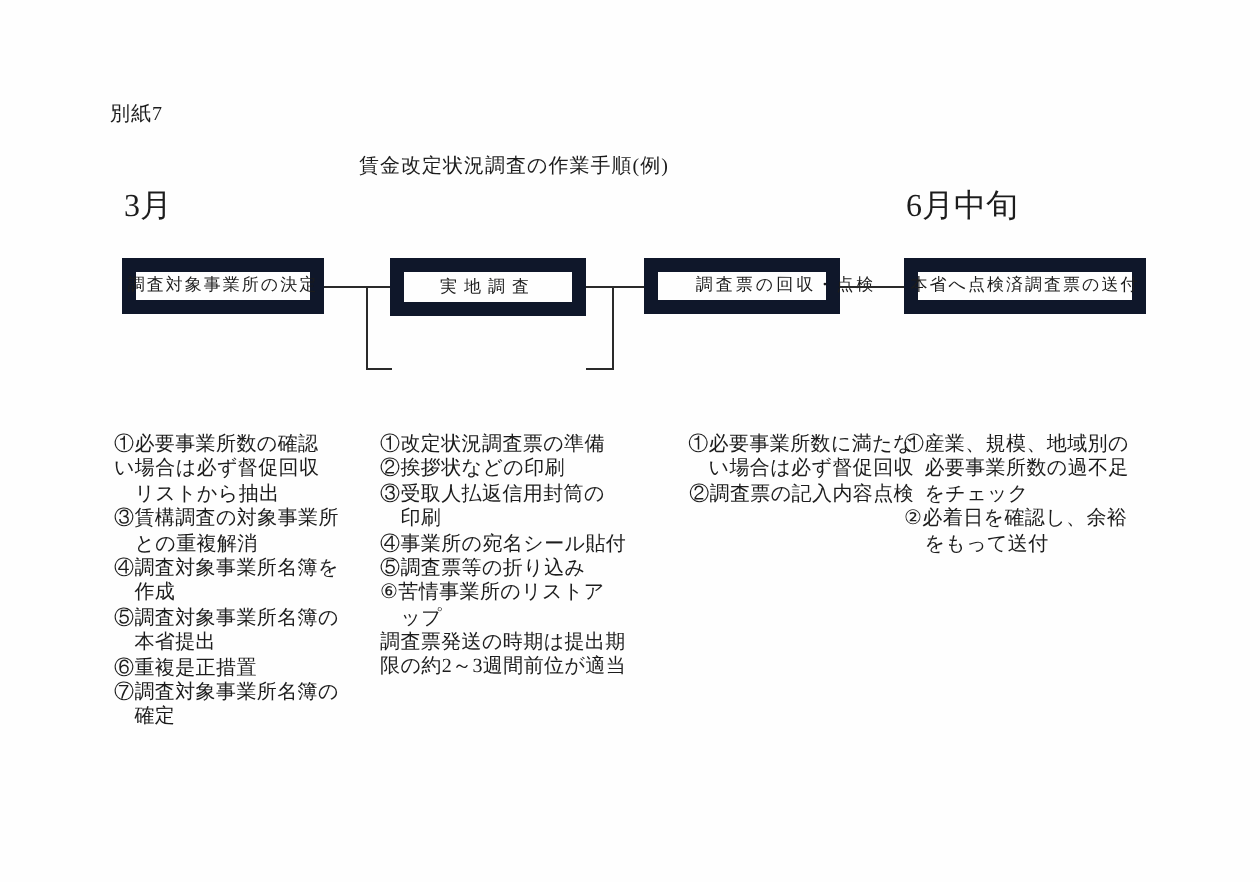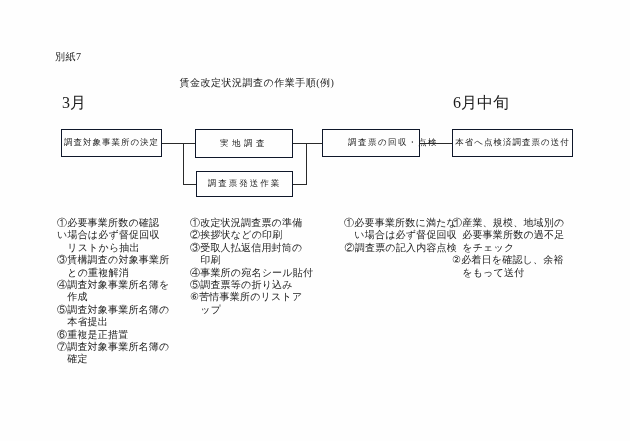--- a/index.html
+++ b/index.html
@@ -20,21 +20,21 @@
   .title {
     position: absolute; left: 0; top: 76px; width: 514px;
     text-align: center; font-size: 10px; letter-spacing: 0.5px;
   }
   .month { position: absolute; font-size: 16px; }
   .month-start { left: 62px; top: 93px; }
   .month-end { left: 453px; top: 93px; }
 
   .fbox {
     position: absolute;
-    border: 1px solid #0f172a;
+    border: 7px solid #0f172a;
     background: #fefefe;
     display: flex; align-items: center; justify-content: center;
     font-size: 8.5px; letter-spacing: 1px; white-space: nowrap;
   }
   #box1 { left: 61px;  top: 129px; width: 101px; height: 28px; }
   #box2 { left: 195px; top: 129px; width: 98px;  height: 29px; letter-spacing: 3.5px; }
   #box3 { left: 196px; top: 171px; width: 97px;  height: 26px; letter-spacing: 2px; }
   #box4 { left: 322px; top: 129px; width: 98px;  height: 28px; letter-spacing: 1.5px; padding-left: 44px; }
   #box5 { left: 452px; top: 129px; width: 121px; height: 28px; }
 
@@ -64,21 +64,20 @@
 
 <div class="page">
 
   <div class="doc-label">別紙7</div>
   <div class="title">賃金改定状況調査の作業手順(例)</div>
   <div class="month month-start">3月</div>
   <div class="month month-end">6月中旬</div>
 
   <div class="fbox" id="box1">調査対象事業所の決定</div>
   <div class="fbox" id="box2">実地調査</div>
-  <div class="fbox" id="box3">調査票発送作業</div>
   <div class="fbox" id="box4">調査票の回収・点検</div>
   <div class="fbox" id="box5">本省へ点検済調査票の送付</div>
 
   <div class="line" id="c1"></div>
   <div class="line" id="v1"></div>
   <div class="line" id="c2"></div>
   <div class="line" id="c3"></div>
   <div class="line" id="c4"></div>
   <div class="line" id="v2"></div>
   <div class="line" id="c5"></div>
@@ -97,20 +96,22 @@
 ⑦調査対象事業所名簿の
 　確定</div>
   <div class="notes" id="col2">①改定状況調査票の準備
 ②挨拶状などの印刷
 ③受取人払返信用封筒の
 　印刷
 ④事業所の宛名シール貼付
 ⑤調査票等の折り込み
 ⑥苦情事業所のリストア
 　ップ</div>
+  <div class="notes" id="col2-note">調査票発送の時期は提出期
+限の約2～3週間前位が適当</div>
   <div class="notes" id="col3">①必要事業所数に満たな
 　い場合は必ず督促回収
 ②調査票の記入内容点検</div>
   <div class="notes" id="col4">①産業、規模、地域別の
 　必要事業所数の過不足
 　をチェック
 ②必着日を確認し、余裕
 　をもって送付</div>
 
 </div>

